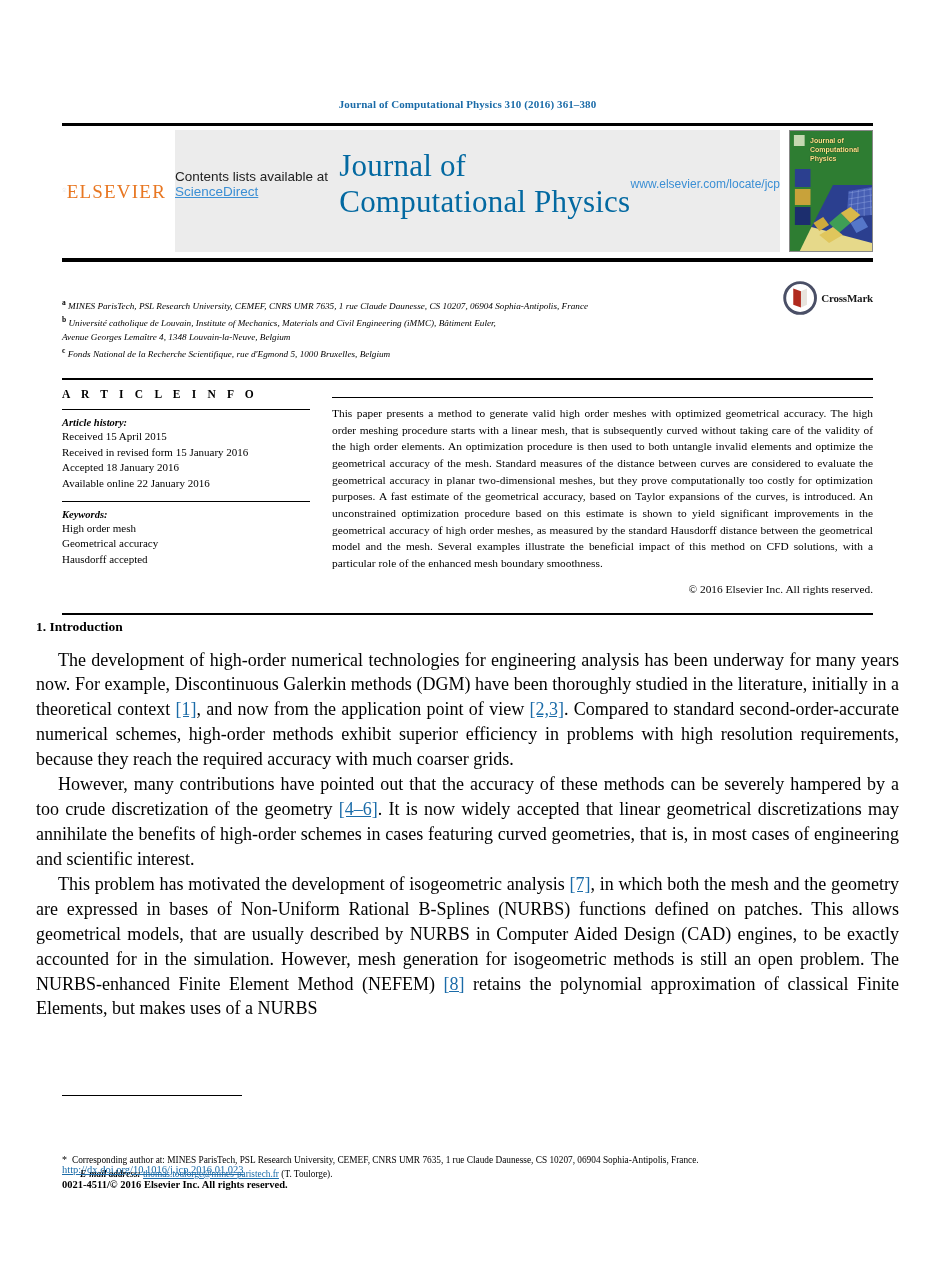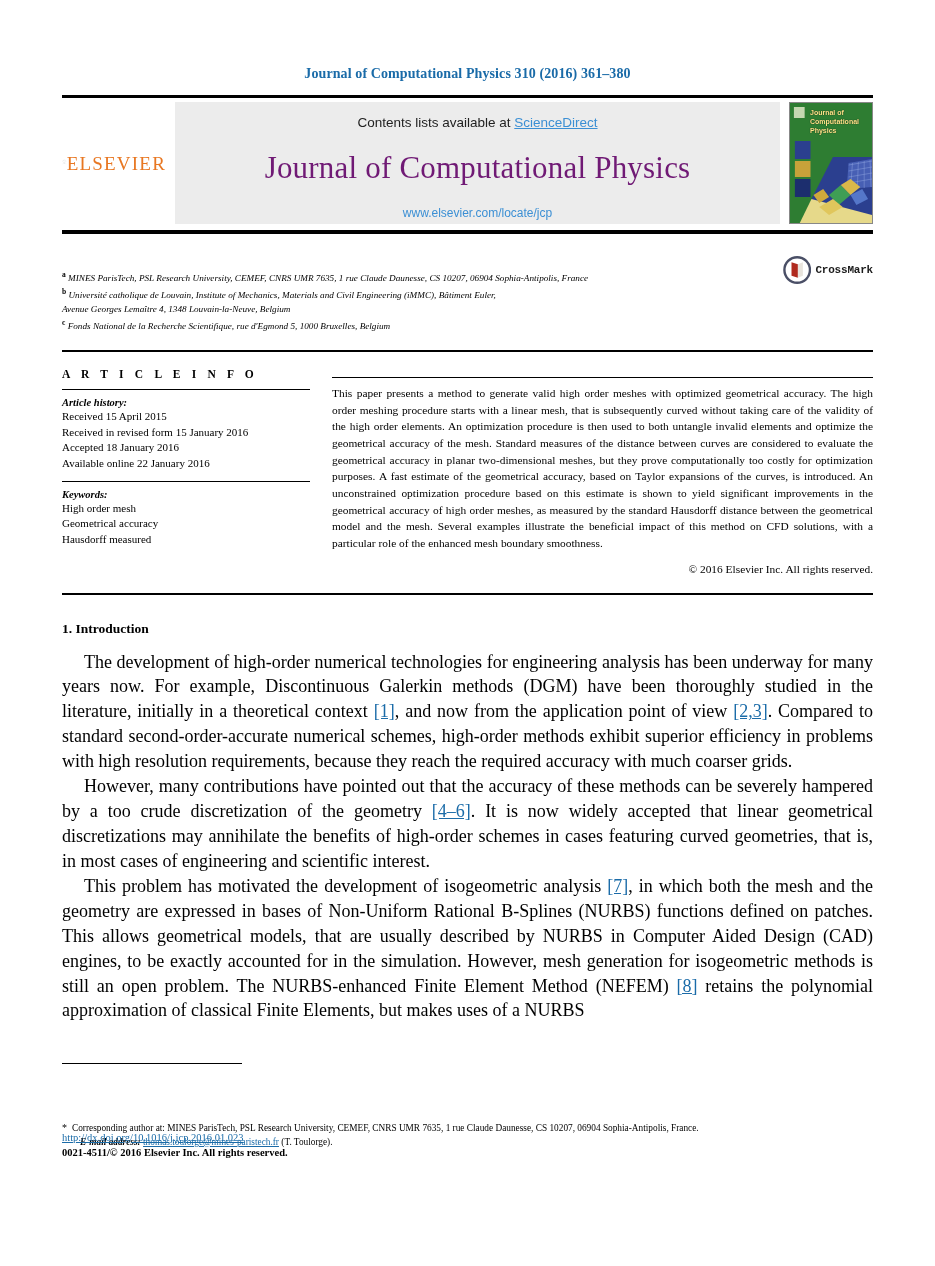--- a/index.html
+++ b/index.html
@@ -18,25 +18,26 @@
   .page {
     width: 935px;
     height: 1266px;
     position: relative;
     box-sizing: border-box;
   }
 
   
   .runhead {
     text-align: center;
-    font-size: 14px;
+    font-size: 11px;
     font-weight: bold;
     color: #1a6ba8;
     padding-top: 66px;
     letter-spacing: 0.1px;
+    margin-top: 32px;
   }
 
   
   .masthead-wrap {
     margin: 13px 62px 0 62px;
     border-top: 3px solid #000;
     padding-top: 0;
   }
   .masthead {
     display: flex;
@@ -64,37 +65,37 @@
     color: #E87722;
     line-height: 1;
     margin-top: 2px;
   }
   .journal-band {
     flex: 1;
     background: #ececec;
     margin-left: 9px;
     margin-right: 9px;
     display: flex;
-    flex-direction: column;
+    flex-direction: row;
     align-items: center;
     justify-content: space-between;
-    padding: 13px 0 4px 0;
+    padding: 13px 0 28px 0;
   }
   .contents-line {
     font-family: "Liberation Sans", sans-serif;
     font-size: 13.5px;
     color: #222;
   }
   .contents-line .sd {
     color: #3b8fd4;
   }
   .journal-name {
     font-family: "Liberation Serif", serif;
     font-size: 31px;
-    color: #701a75;
+    color: #0369a1;
     letter-spacing: 0.2px;
   }
   .journal-url {
     font-family: "Liberation Sans", sans-serif;
     font-size: 12px;
     color: #3b8fd4;
   }
   .cover-thumb {
     width: 84px;
     flex: 0 0 84px;
@@ -136,21 +137,21 @@
     position: absolute;
     right: 0;
     top: 14px;
     width: 90px;
     height: 44px;
     display: flex;
     align-items: center;
     gap: 4px;
   }
   .crossmark-label {
-    font-family: Liberation Mono, monospace;
+    font-family: Liberation Serif, serif;
     font-size: 11px;
     font-weight: bold;
     color: #1a1a1a;
     letter-spacing: -0.2px;
   }
   .art-title {
     font-family: "Liberation Serif", serif;
     font-size: 25px;
     font-weight: normal;
     line-height: 1.15;
@@ -179,21 +180,21 @@
     font-weight: bold;
     font-size: 7.5px;
   }
 
   
   .rule-med {
     margin: 16px 62px 0 62px;
     border-top: 2px solid #000;
   }
   .infoabs {
-    margin: 16px 62px;
+    margin: 8px 62px;
     display: flex;
   }
   .col-info {
     width: 268px;
     flex: 0 0 268px;
     padding-right: 20px;
     box-sizing: border-box;
   }
   .col-abs {
     flex: 1;
@@ -231,22 +232,22 @@
     text-align: right;
     margin-top: 11px;
   }
 
   
   .rule-bottom {
     margin: 18px 62px 0 62px;
     border-top: 2px solid #000;
   }
   .body-sec {
-    margin: 0 62px;
-    padding-top: 26px;
+    margin: 0 36px;
+    padding-top: 4px;
   }
   .sec-title {
     font-family: "Liberation Serif", serif;
     font-size: 13.5px;
     font-weight: bold;
     margin: 0 0 13px 0;
   }
   .para {
     font-size: 18px;
     line-height: 1.385;
@@ -392,21 +393,21 @@
       <div class="info-head">Article history:</div>
       <div class="info-line">Received 15 April 2015</div>
       <div class="info-line">Received in revised form 15 January 2016</div>
       <div class="info-line">Accepted 18 January 2016</div>
       <div class="info-line">Available online 22 January 2016</div>
       <div class="thinline"></div>
       <div class="kw-block">
         <div class="info-head">Keywords:</div>
         <div class="info-line">High order mesh</div>
         <div class="info-line">Geometrical accuracy</div>
-        <div class="info-line">Hausdorff measured</div>
+        <div class="info-line">Hausdorff accepted</div>
       </div>
     </div>
 
     <div class="col-abs">
       <div class="thinline"></div>
       <div class="abs-text">This paper presents a method to generate valid high order meshes with optimized geometrical accuracy. The high order meshing procedure starts with a linear mesh, that is subsequently curved without taking care of the validity of the high order elements. An optimization procedure is then used to both untangle invalid elements and optimize the geometrical accuracy of the mesh. Standard measures of the distance between curves are considered to evaluate the geometrical accuracy in planar two-dimensional meshes, but they prove computationally too costly for optimization purposes. A fast estimate of the geometrical accuracy, based on Taylor expansions of the curves, is introduced. An unconstrained optimization procedure based on this estimate is shown to yield significant improvements in the geometrical accuracy of high order meshes, as measured by the standard Hausdorff distance between the geometrical model and the mesh. Several examples illustrate the beneficial impact of this method on CFD solutions, with a particular role of the enhanced mesh boundary smoothness.</div>
       <div class="abs-copy">© 2016 Elsevier Inc. All rights reserved.</div>
     </div>
 
   </div>

